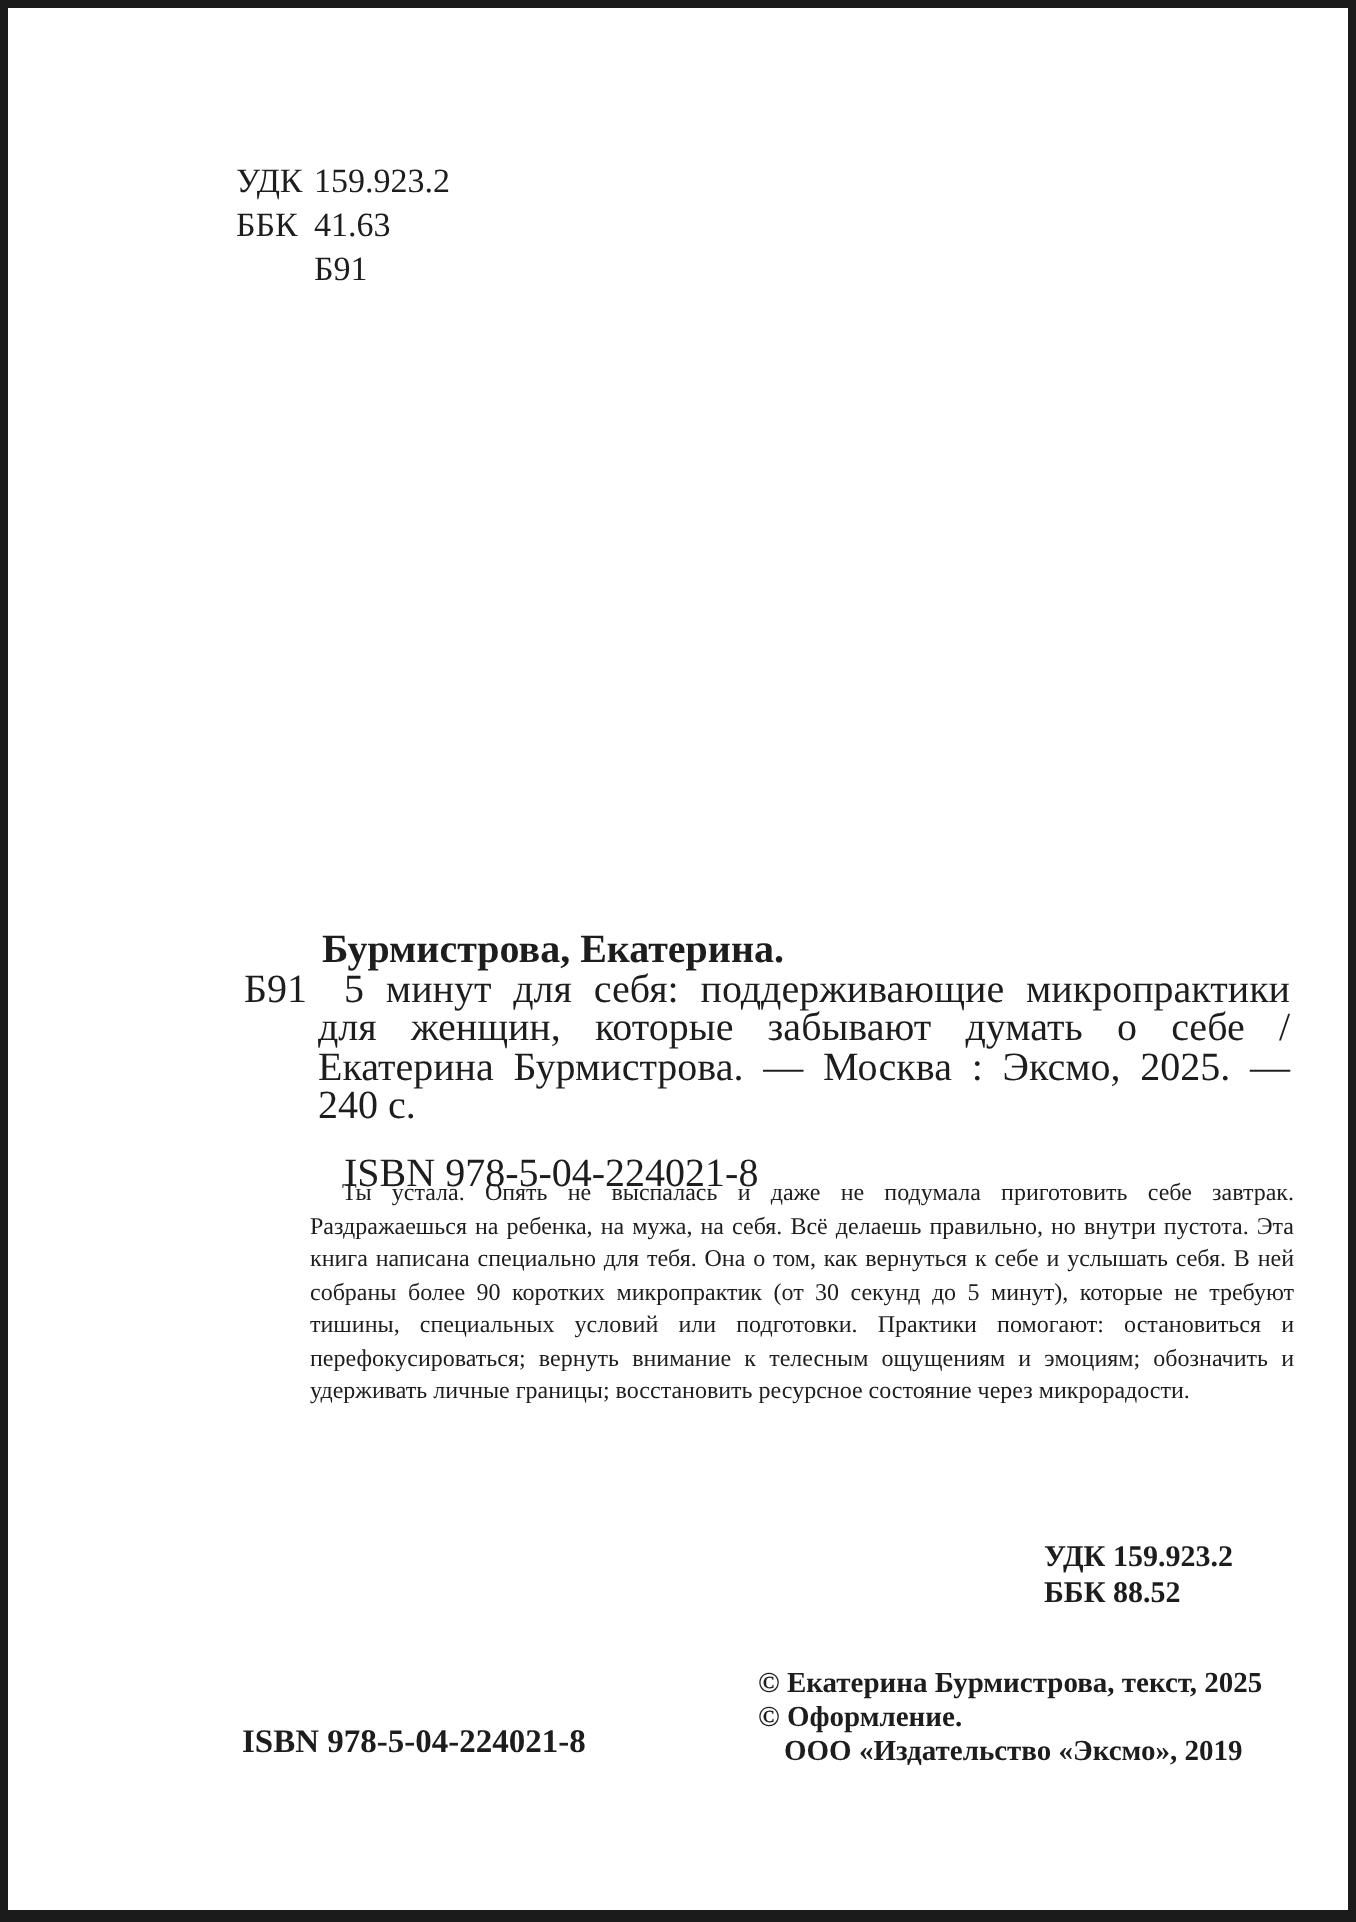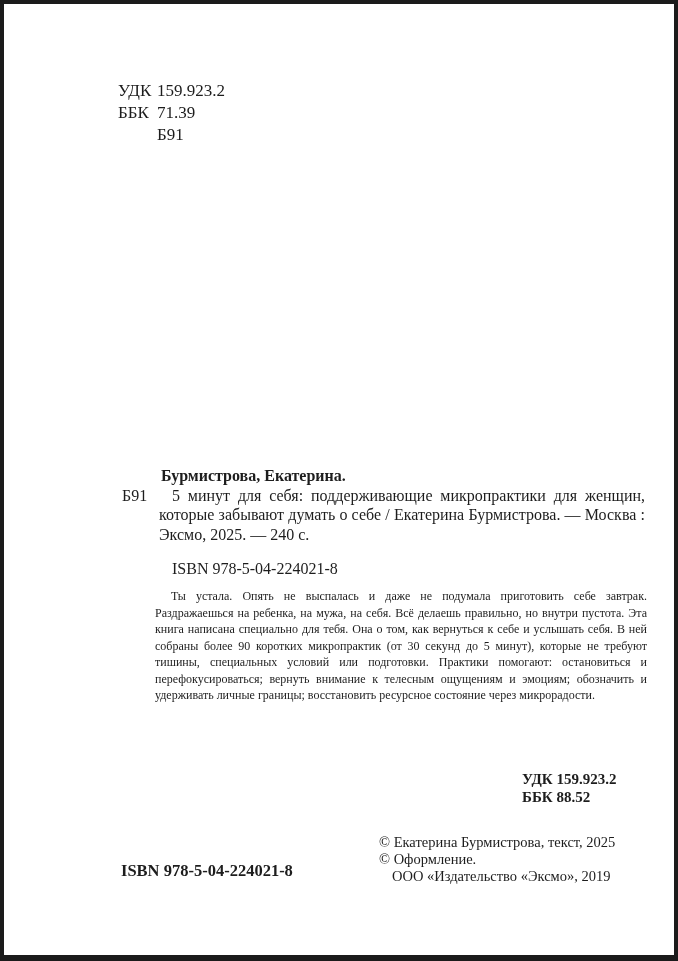--- a/index.html
+++ b/index.html
@@ -29,21 +29,21 @@
   }
   .top-codes .code-label { display: inline-block; width: 39px; }
   .top-codes .sign-row { padding-left: 39px; }
 
   
   .bib {
     position: absolute;
     left: 155px;
     top: 462px;
     width: 486px;
-    font-size: 16px;
+    font-size: 20px;
     line-height: 19.5px;
   }
   .bib-heading { font-weight: bold; margin-left: 2px; }
   .bib-desc {
     position: relative;
     text-align: justify;
     text-indent: 13px;
   }
   .bib-code {
     position: absolute;
@@ -83,37 +83,37 @@
     top: 857px;
     font-size: 16.5px;
     font-weight: bold;
     white-space: nowrap;
   }
   .copyright {
     position: absolute;
     left: 375px;
     top: 830px;
     font-size: 14.5px;
-    font-weight: normal;
+    font-weight: bold;
     line-height: 17px;
     white-space: nowrap;
   }
   .copyright .indented { padding-left: 13px; }
 </style>
 </head>
 <body>
 
 <div class="page">
 
   <div class="top-codes">
     <div>
       <span class="code-label">УДК</span><span>159.923.2</span>
     </div>
     <div>
-      <span class="code-label">ББК</span><span>71.39</span>
+      <span class="code-label">ББК</span><span>41.63</span>
     </div>
     <div class="sign-row">
       <span>Б91</span>
     </div>
   </div>
 
   <div class="bib">
     <div class="bib-heading">Бурмистрова, Екатерина.</div>
     <p class="bib-desc">
       <span class="bib-code">Б91</span><span>5 минут для себя: поддерживающие микропрактики для женщин, которые забывают думать о себе / Екатерина Бурмистрова. — Москва : Эксмо, 2025. — 240 с.</span>

